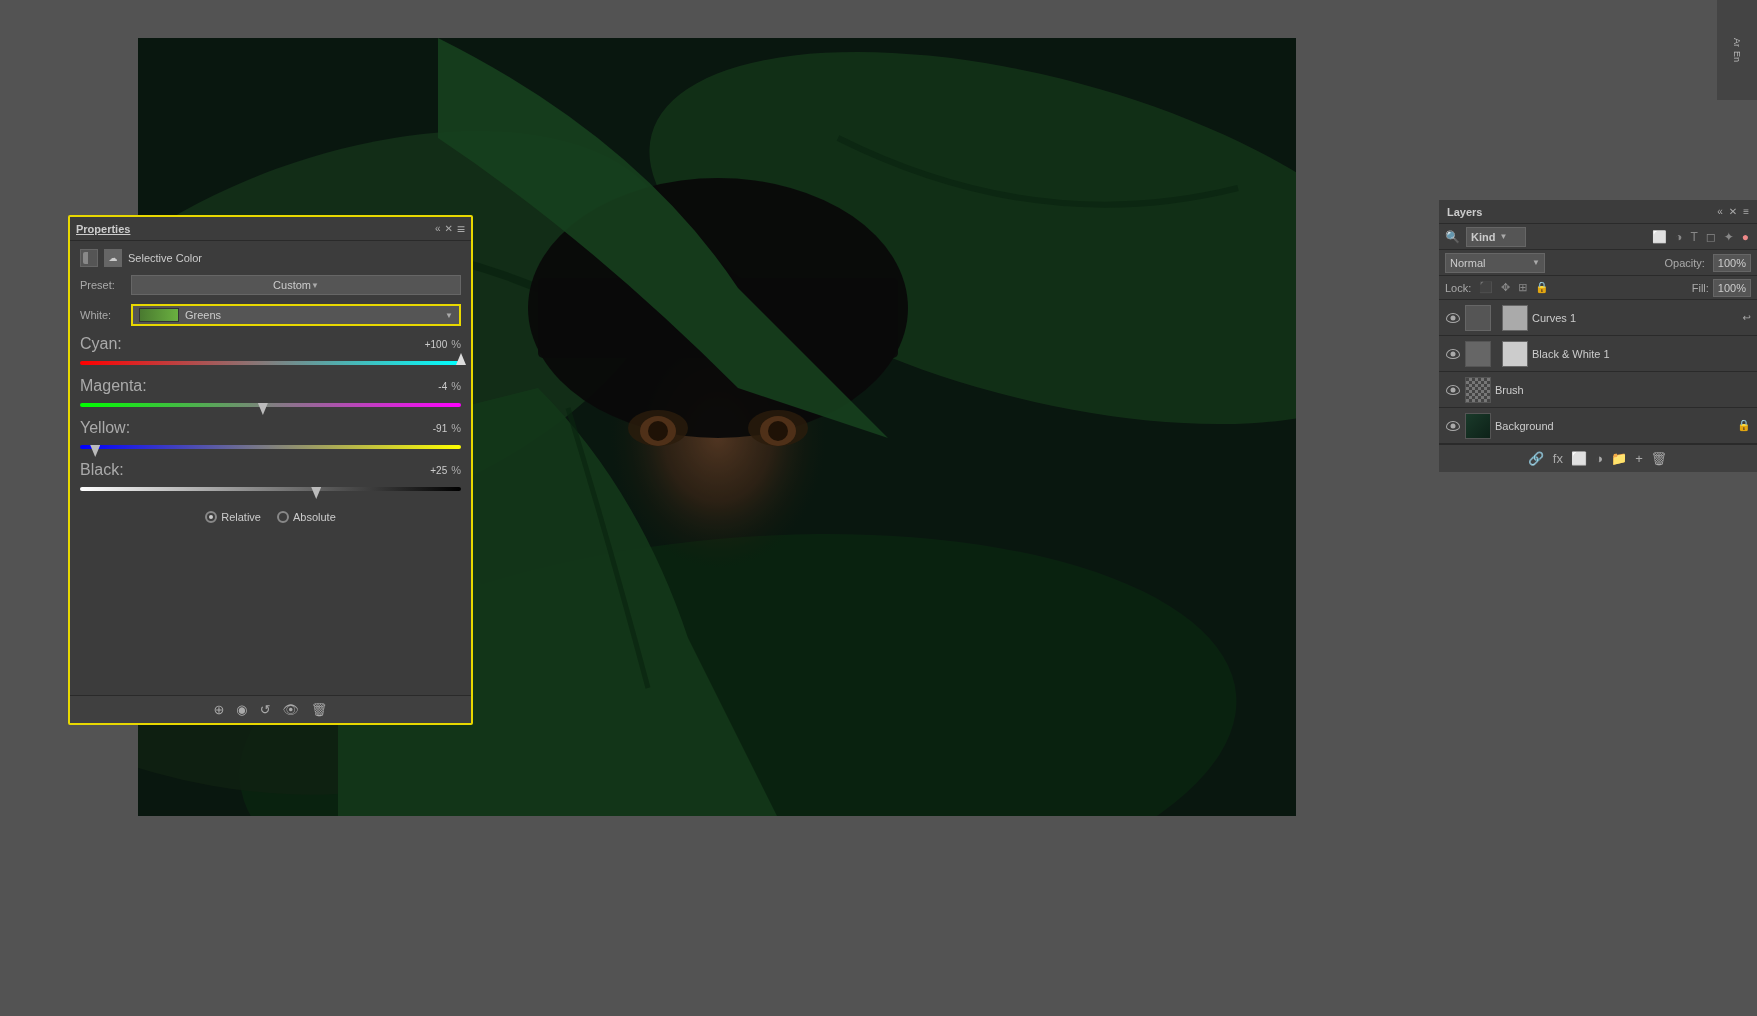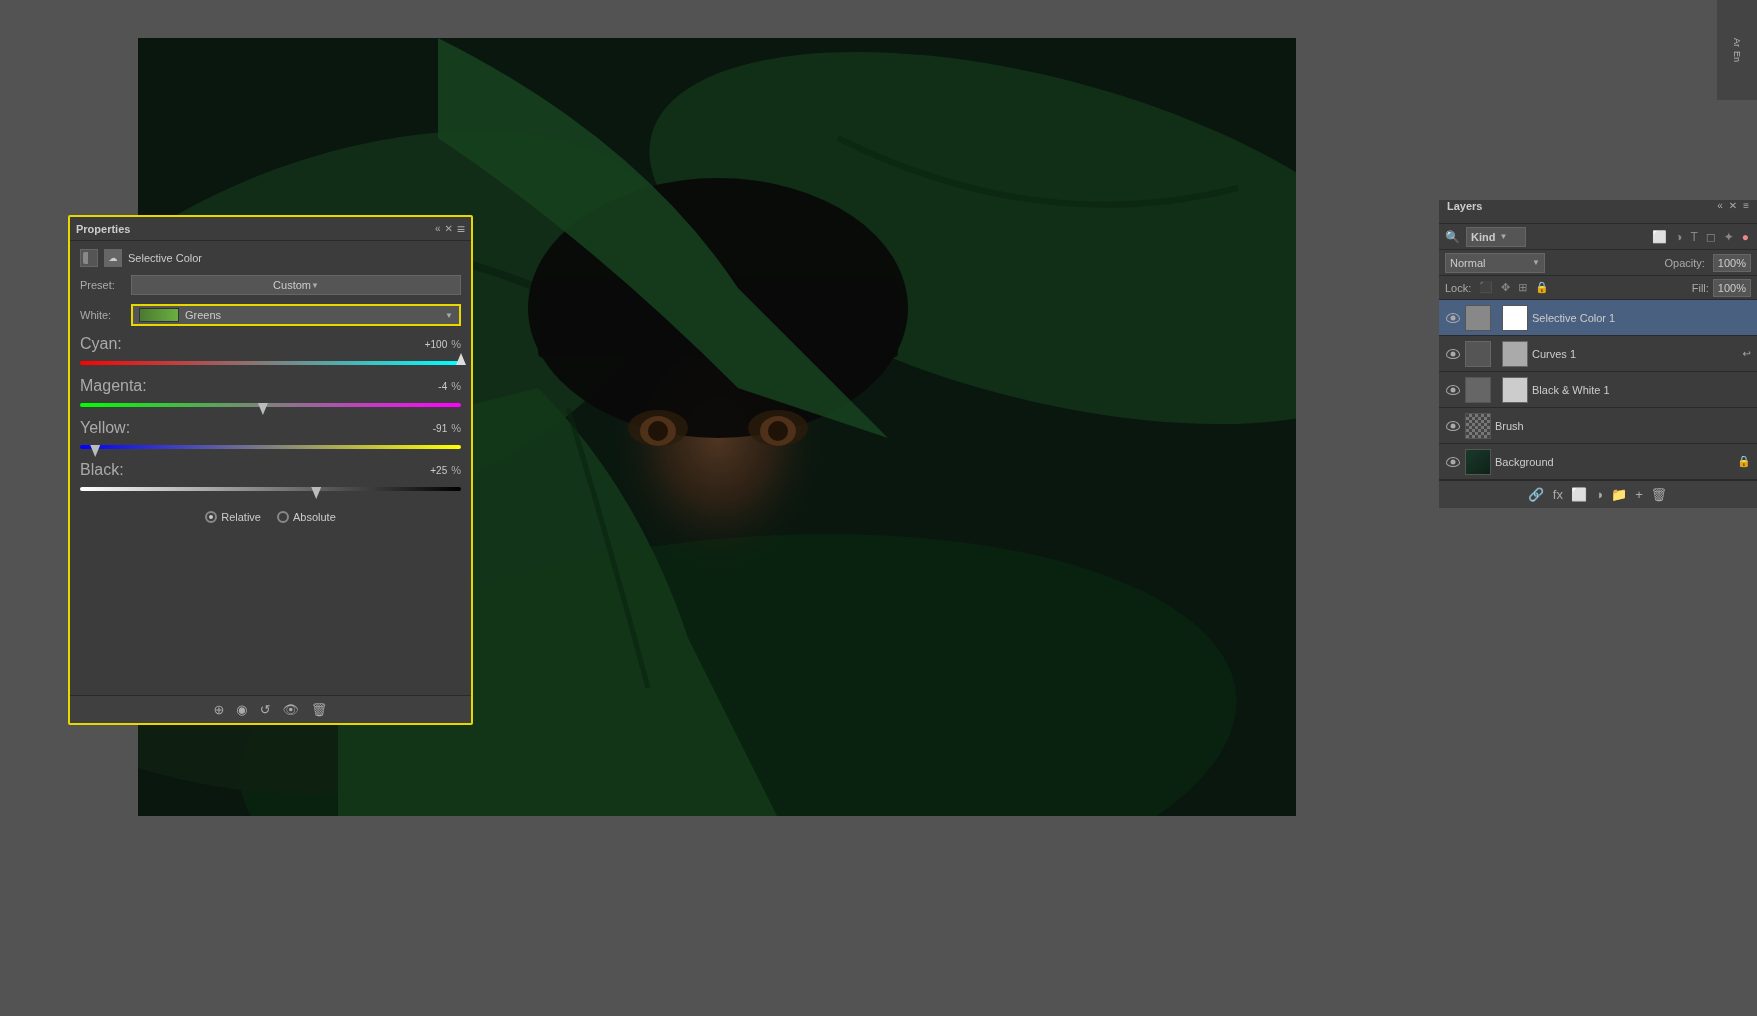--- a/index.html
+++ b/index.html
@@ -65,20 +65,21 @@
       justify-content: space-between;
       padding: 0 6px;
       border-bottom: 1px solid #2a2a2a;
       flex-shrink: 0;
     }
 
     .panel-title-left {
       display: flex;
       align-items: center;
       gap: 6px;
+      text-decoration: underline;
     }
 
     .panel-title-text {
       font-size: 11px;
       color: #ccc;
       font-weight: bold;
     }
 
     .panel-controls {
       display: flex;
@@ -316,21 +317,21 @@
     .toolbar-icon {
       color: #aaa;
       font-size: 13px;
       cursor: pointer;
     }
 
     .layers-titlebar {
       height: 24px;
       background: #3c3c3c;
       display: flex;
-      align-items: flex-start;
+      align-items: center;
       justify-content: space-between;
       padding: 0 8px;
       border-bottom: 1px solid #2a2a2a;
     }
 
     .layers-title {
       font-size: 11px;
       color: #ccc;
       font-weight: bold;
     }
@@ -880,29 +881,20 @@
     <div class="fill-area">
       <span class="fill-label">Fill:</span>
       <div class="fill-value">
         <span>100%</span>
       </div>
     </div>
   </div>
 
   <div class="layers-list">
 
-    <div class="layer-item active">
-      <div class="layer-vis-icon">
-        <div class="eye-icon"></div>
-      </div>
-      <div class="layer-thumb layer-thumb-mask" style="background:#888;"></div>
-      <div style="width:3px;"></div>
-      <div class="layer-thumb layer-thumb-white"></div>
-      <span class="layer-name">Selective Color 1</span>
-    </div>
 
     <div class="layer-item">
       <div class="layer-vis-icon">
         <div class="eye-icon"></div>
       </div>
       <div class="layer-thumb layer-thumb-curves" style="background:#555;border:1px solid #666;"></div>
       <div style="width:3px;"></div>
       <div class="layer-thumb" style="background:#aaa;border:1px solid #666;"></div>
       <span class="layer-name">Curves 1</span>
       <span class="layer-badge" style="color:#aaa;font-size:10px;">↩</span>

